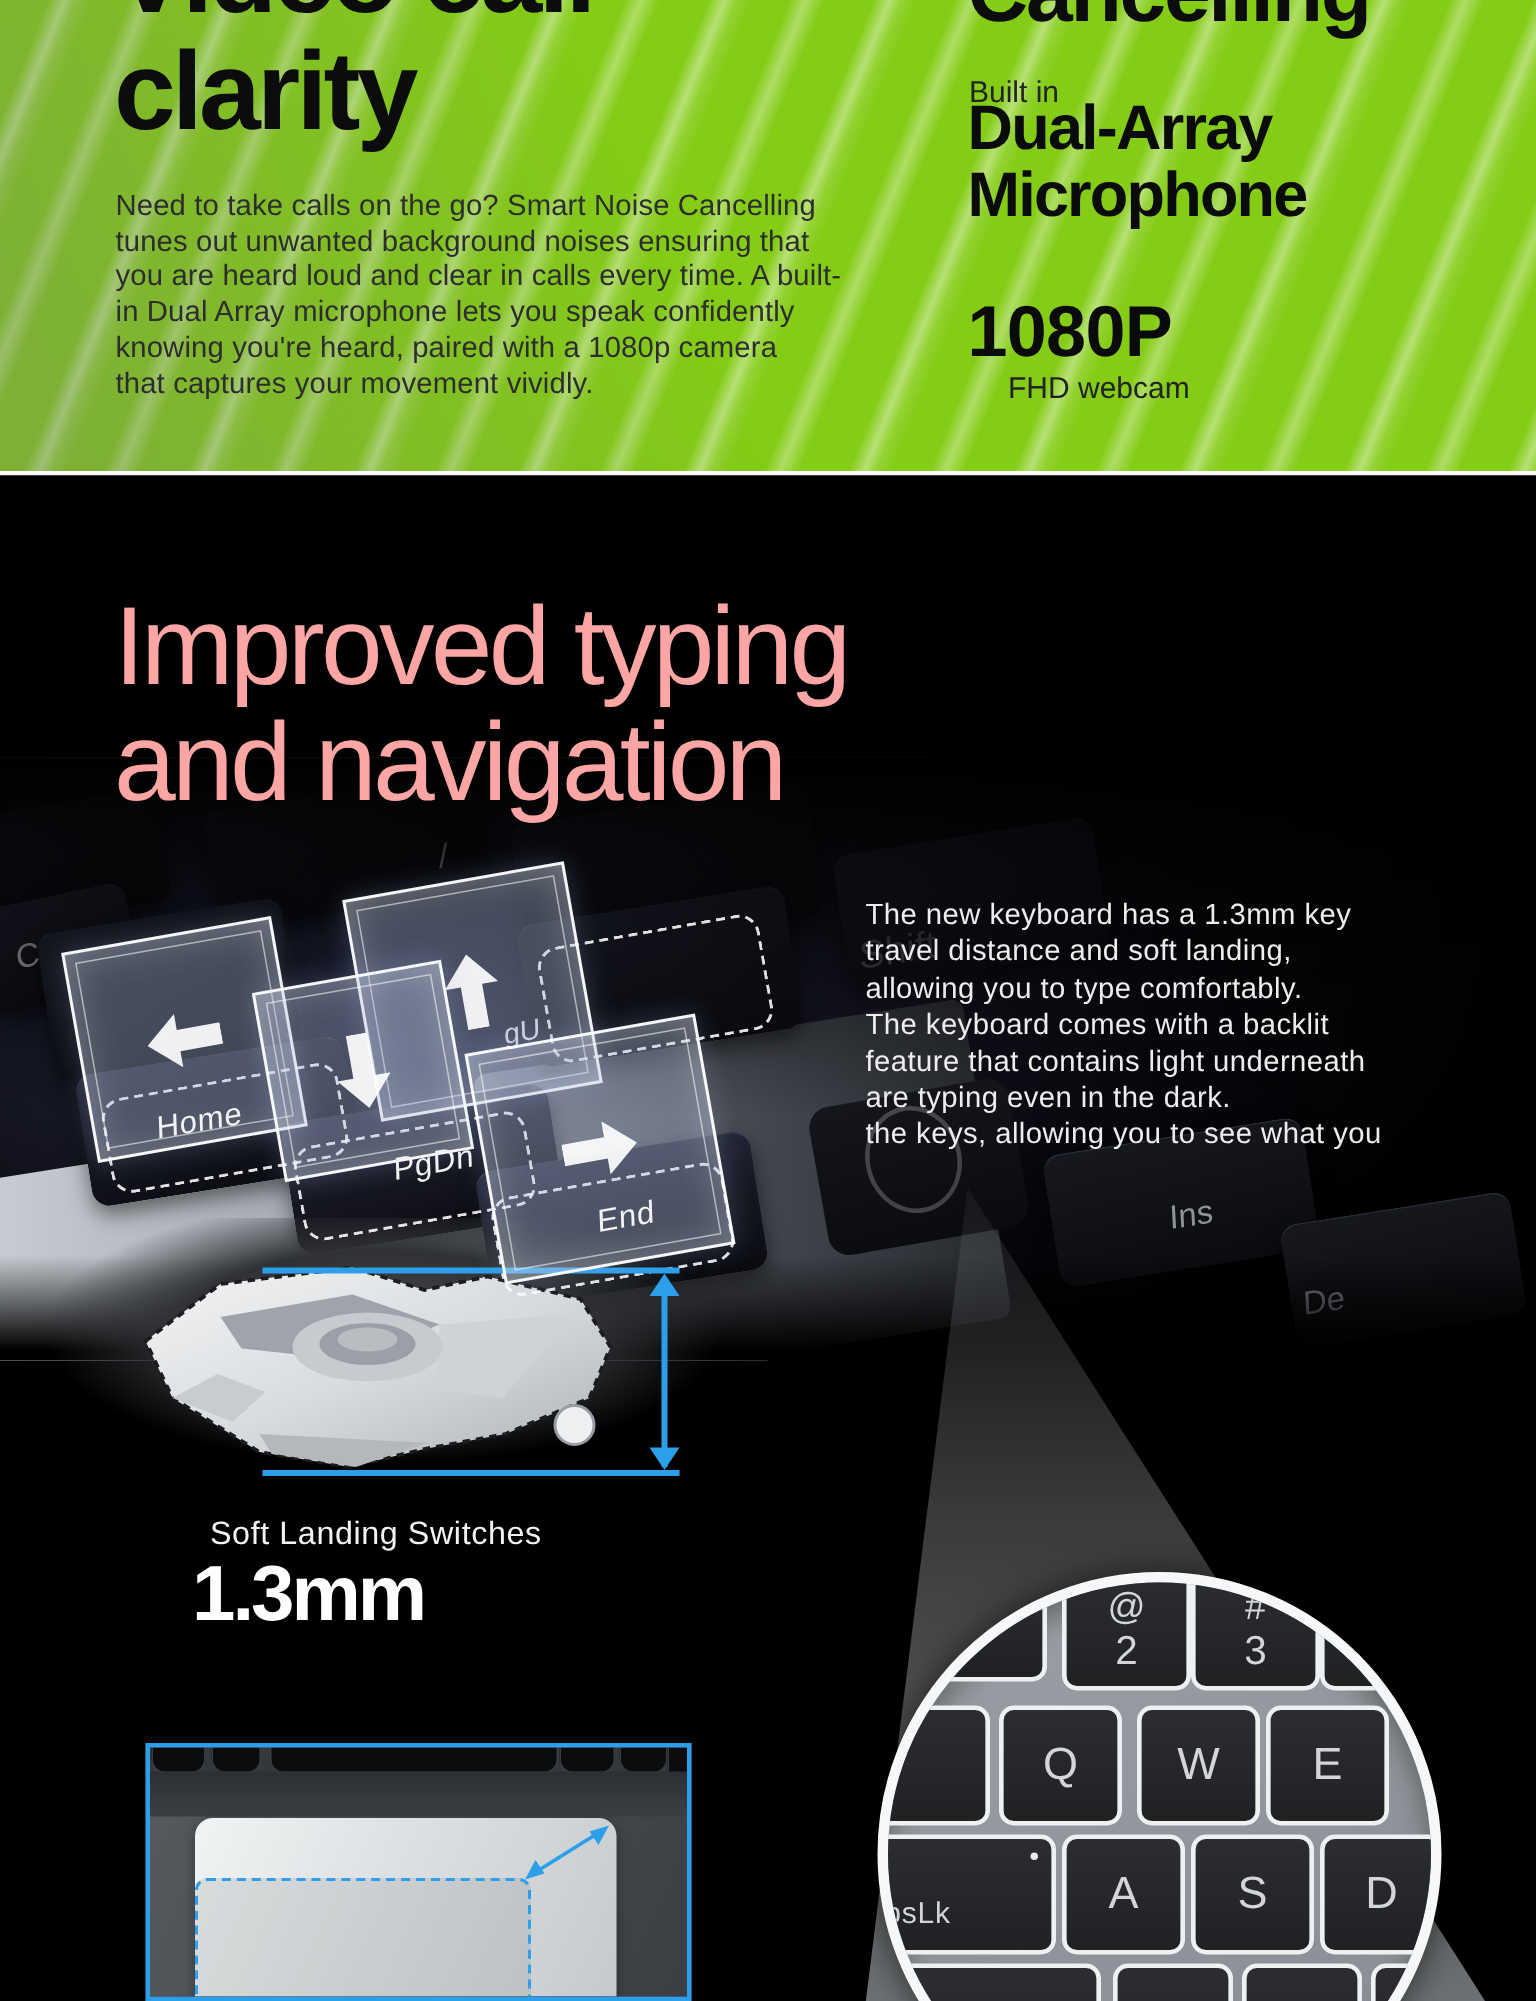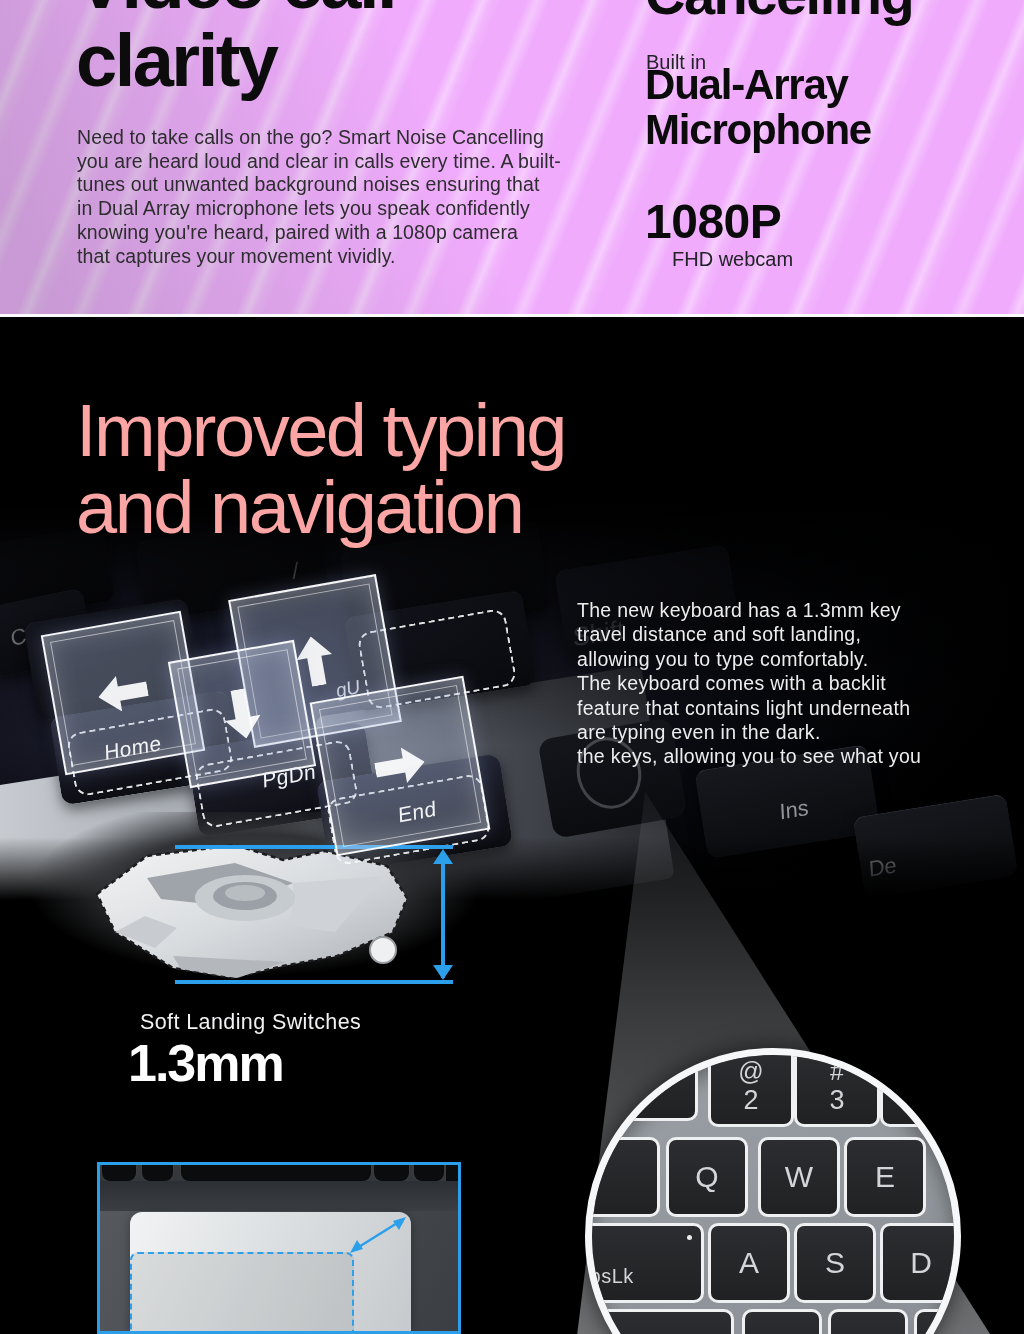--- a/index.html
+++ b/index.html
@@ -4,21 +4,21 @@
 <style>
   html,body{margin:0;padding:0;}
   body{
     position:relative;width:1024px;height:1334px;overflow:hidden;
     background:#000;font-family:"Liberation Sans",sans-serif;
     -webkit-font-smoothing:antialiased;
   }
   .abs{position:absolute;}
 
   
-  #top-section{left:0;top:0;width:1024px;height:314px;background:#f0abfc;overflow:hidden;}
+  #top-section{left:0;top:0;width:1024px;height:314px;background:#84cc16;overflow:hidden;}
   #top-streaks{inset:0;
     background:
       repeating-linear-gradient(112deg,
         rgba(255,255,255,0) 0px, rgba(255,255,255,0) 30px,
         rgba(255,255,255,0.55) 40px, rgba(255,255,255,0.18) 47px,
         rgba(255,255,255,0) 57px, rgba(255,255,255,0) 80px,
         rgba(255,255,255,0.45) 90px, rgba(255,255,255,0) 102px);
     opacity:.75;}
   #top-shade{inset:0;background:linear-gradient(245deg, rgba(0,0,0,0) 55%, rgba(110,114,122,0.30) 95%);}
   #top-heading{left:76px;top:-56px;font-size:74px;line-height:78px;font-weight:bold;
@@ -138,22 +138,22 @@
   <div class="abs" id="top-streaks"></div>
   <div class="abs" id="top-shade"></div>
 
   <div class="abs" id="top-heading">
     <div>Video call</div>
     <div>clarity</div>
   </div>
 
   <div class="abs" id="top-body">
     <div>Need to take calls on the go? Smart Noise Cancelling</div>
+    <div>tunes out unwanted background noises ensuring that</div>
     <div>you are heard loud and clear in calls every time. A built-</div>
-    <div>tunes out unwanted background noises ensuring that</div>
     <div>in Dual Array microphone lets you speak confidently</div>
     <div>knowing you're heard, paired with a 1080p camera</div>
     <div>that captures your movement vividly.</div>
   </div>
 
   <div class="abs" id="right-col">
     <div id="right-partial">Cancelling</div>
     <div id="built-in">Built in</div>
     <div id="mic-heading">
       <div>Dual-Array</div>

